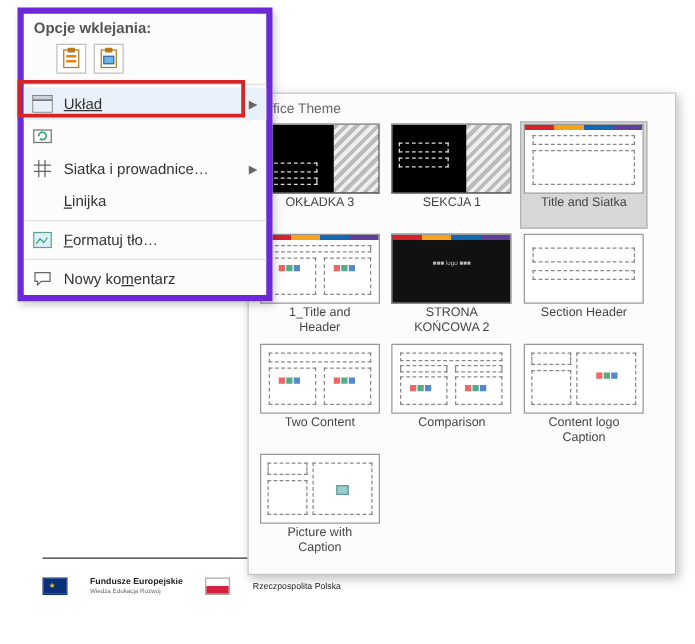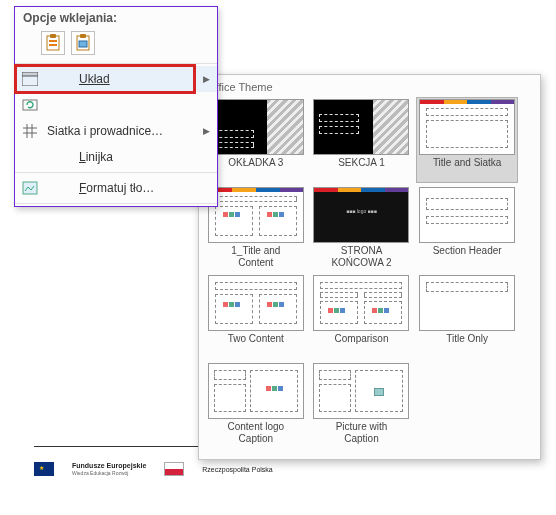--- a/index.html
+++ b/index.html
@@ -4,21 +4,21 @@
 <style>
   * { box-sizing: border-box; margin: 0; padding: 0; font-family: "Segoe UI", Tahoma, sans-serif; }
   body { width: 556px; height: 515px; background: #fff; position: relative; overflow: hidden; }
 
   
   .context-menu {
     position: absolute;
     top: 6px; left: 14px;
     width: 204px;
     background: #fcfcfc;
-    border: 1px solid #6d28d9;
+    border: 5px solid #6d28d9;
     box-shadow: 2px 3px 6px rgba(0,0,0,0.2);
     font-size: 12px;
     color: #333;
     z-index: 5;
   }
   .menu-title {
     padding: 4px 8px 2px 8px;
     font-weight: 600;
     color: #555;
   }
@@ -39,21 +39,21 @@
   .menu-item {
     display: flex; align-items: center;
     height: 26px;
     padding: 0 6px 0 6px;
     gap: 8px;
     position: relative;
   }
   .menu-item .micon { width: 18px; height: 18px; display:flex; align-items:center; justify-content:center; flex-shrink:0;}
   .menu-item .lbl { flex: 1; }
   .menu-item .arrow { width: 8px; color:#666; font-size:9px; }
-  .hot { text-decoration: underline; margin-left: 32px; }
+  .hot { text-decoration: underline; }
 
   
   .red-box {
     position: absolute;
     left: 14px; top: 64px;
     width: 182px; height: 30px;
     border: 3px solid #d62424;
     z-index: 20;
     pointer-events: none;
   }
@@ -195,20 +195,28 @@
       <svg width="16" height="14" viewBox="0 0 16 14">
           <rect x="1" y="1" width="14" height="12" fill="#dfeffa" stroke="#5a8"></rect>
           <path d="M3 10 L6 6 L9 9 L12 5" fill="none" stroke="#3a7"></path>
         </svg>
     </span>
     <span class="lbl"><span class="hot">F</span>ormatuj tło…</span>
   </div>
 
   <div class="menu-sep"></div>
 
+  <div class="menu-item">
+    <span class="micon">
+      <svg width="16" height="14" viewBox="0 0 16 14">
+          <path d="M2 2 h12 v7 h-7 l-3 3 v-3 h-2 z" fill="none" stroke="#666"></path>
+        </svg>
+    </span>
+    <span class="lbl">Nowy ko<span class="hot">m</span>entarz</span>
+  </div>
 </div>
 
 <div class="red-box"></div>
 
 <div class="flyout">
   <div class="flyout-title">Office Theme</div>
   <div class="layout-grid" id="layout-grid">
       <div class="layout-item">
         <div class="thumb black">
           <div class="overlay"></div>
@@ -244,21 +252,21 @@
             <span style="width:5px;height:5px;background:#5a8"></span>
             <span style="width:5px;height:5px;background:#58c"></span>
           </div>
           <div style="position:absolute;left:58px;top:24px;display:flex;gap:1px">
             <span style="width:5px;height:5px;background:#e66"></span>
             <span style="width:5px;height:5px;background:#5a8"></span>
             <span style="width:5px;height:5px;background:#58c"></span>
           </div>
         </div>
         <div class="layout-label">1_Title and
-Content</div>
+Header</div>
       </div>
       <div class="layout-item">
         <div class="thumb" style="background:#111">
           <div class="topbar"></div>
           <div style="position:absolute;left:0;right:0;top:20px;text-align:center;color:#bbb;font-size:5px">■■■ logo ■■■</div>
         </div>
         <div class="layout-label">STRONA
 KOŃCOWA 2</div>
       </div>
       <div class="layout-item">
@@ -301,26 +309,20 @@
           <div style="position:absolute;left:58px;top:32px;display:flex;gap:1px">
             <span style="width:5px;height:5px;background:#e66"></span>
             <span style="width:5px;height:5px;background:#5a8"></span>
             <span style="width:5px;height:5px;background:#58c"></span>
           </div>
         </div>
         <div class="layout-label">Comparison</div>
       </div>
       <div class="layout-item">
         <div class="thumb">
-          <div class="dashbox" style="left:6px;right:6px;top:6px;height:10px"></div>
-        </div>
-        <div class="layout-label">Title Only</div>
-      </div>
-      <div class="layout-item">
-        <div class="thumb">
           <div class="dashbox" style="left:5px;top:6px;width:32px;height:10px"></div>
           <div class="dashbox" style="left:5px;top:20px;width:32px;bottom:6px"></div>
           <div class="dashbox" style="right:5px;top:6px;width:48px;bottom:6px"></div>
           <div style="position:absolute;right:20px;top:22px;display:flex;gap:1px">
             <span style="width:5px;height:5px;background:#e66"></span>
             <span style="width:5px;height:5px;background:#5a8"></span>
             <span style="width:5px;height:5px;background:#58c"></span>
           </div>
         </div>
         <div class="layout-label">Content logo

